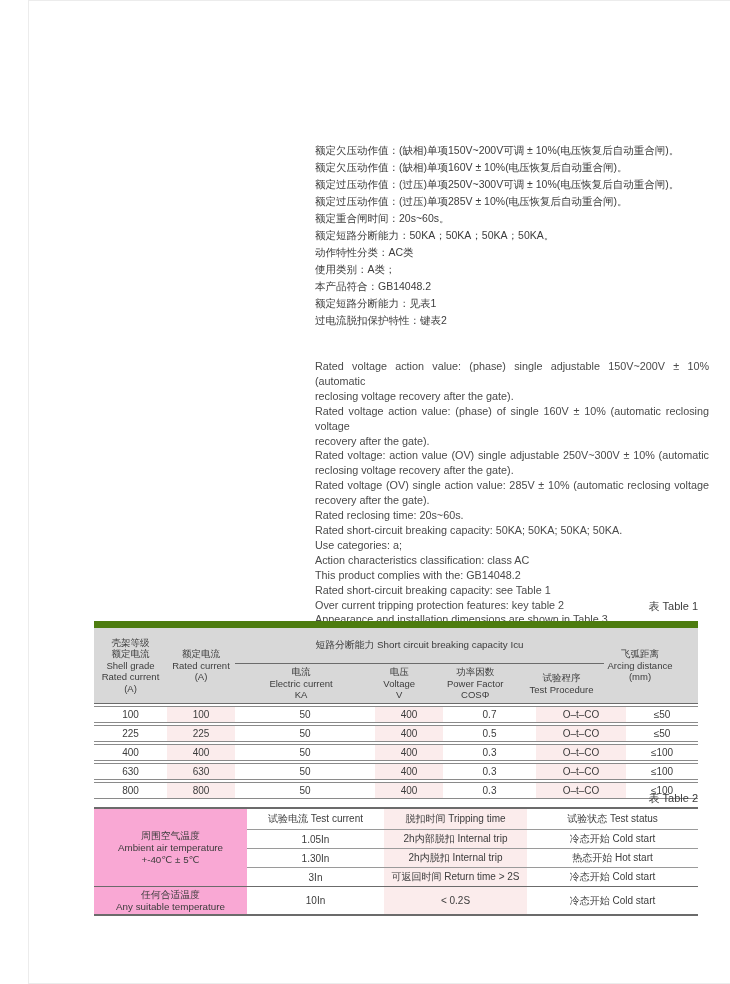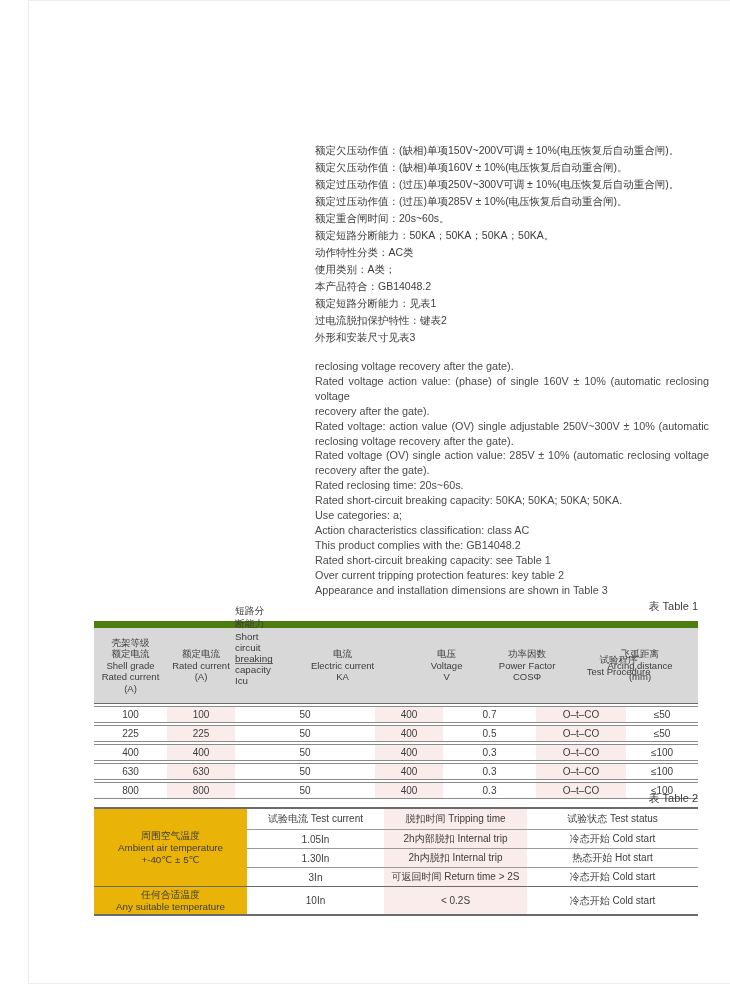--- a/index.html
+++ b/index.html
@@ -28,38 +28,38 @@
   
   .t1 { position:absolute; left:66px; top:621px; width:604px; }
   .t1-header {
     display:flex; background:#d8d8d8; height:75px;
     border-top:7px solid #4d7c0f; border-bottom:1px solid #6b6b6b;
   }
   .hc { display:flex; flex-direction:column; justify-content:center; align-items:center;
         text-align:center; font-size:9.5px; line-height:11.5px; color:#3c3c3c; }
   .w1{width:73px} .w2{width:68px} .w3{width:140px} .w4{width:68px}
   .w5{width:93px} .w6{width:90px} .w7{width:72px}
-  .t1-group { width:369px; display:flex; flex-direction:row; }
+  .t1-group { width:369px; display:flex; flex-direction:column; }
   .t1-group-label { height:35px; display:flex; align-items:center; justify-content:center;
                     border-bottom:1px solid #6b6b6b; font-size:9.8px; color:#3c3c3c; }
   .t1-sub { display:flex; flex:1; }
   .t1-row { display:flex; height:15px; margin-top:2px; align-items:stretch;
             border-top:1px solid #8a8a8a; border-bottom:1px solid #8a8a8a; }
   .t1-row .c { display:flex; align-items:center; justify-content:center;
                font-size:10px; color:#3c3c3c; }
   .pink { background:#fbecec; }
 
   
   .t2 { position:absolute; left:66px; top:807px; width:604px;
         display:grid; grid-template-columns:153px 137px 143px 171px;
         grid-template-rows:21px 19px 19px 19px 27px;
         border-top:2px solid #6b6b6b; border-bottom:2px solid #6b6b6b;
         font-size:10px; color:#3c3c3c; }
   .t2 .cell { display:flex; align-items:center; justify-content:center; text-align:center; }
-  .t2 .glabel { flex-direction:column; background:#eab308; line-height:12px; font-size:9.8px; }
+  .t2 .glabel { flex-direction:column; background:#f9a8d4; line-height:12px; font-size:9.8px; }
   .ga { grid-column:1; grid-row:1/5; border-bottom:1px solid #6b6b6b; }
   .gb { grid-column:1; grid-row:5; }
   .sep  { border-bottom:1px solid #9a9a9a; }
   .gsep { border-bottom:1px solid #6b6b6b; }
 </style>
 </head>
 <body>
 
 <div class="page">
 
@@ -68,24 +68,24 @@
     <div class="cn-line">额定欠压动作值：(缺相)单项160V ± 10%(电压恢复后自动重合闸)。</div>
     <div class="cn-line">额定过压动作值：(过压)单项250V~300V可调 ± 10%(电压恢复后自动重合闸)。</div>
     <div class="cn-line">额定过压动作值：(过压)单项285V ± 10%(电压恢复后自动重合闸)。</div>
     <div class="cn-line">额定重合闸时间：20s~60s。</div>
     <div class="cn-line">额定短路分断能力：50KA；50KA；50KA；50KA。</div>
     <div class="cn-line">动作特性分类：AC类</div>
     <div class="cn-line">使用类别：A类；</div>
     <div class="cn-line">本产品符合：GB14048.2</div>
     <div class="cn-line">额定短路分断能力：见表1</div>
     <div class="cn-line">过电流脱扣保护特性：键表2</div>
-    <div class="cn-line">外形和安装尺寸见表3</div>
   </div>
 
   <div class="en-block">
+    <div class="en-line jl">Rated voltage action value: (phase) single adjustable 150V~200V ± 10% (automatic</div>
     <div class="en-line">reclosing voltage recovery after the gate).</div>
     <div class="en-line jl">Rated voltage action value: (phase) of single 160V ± 10% (automatic reclosing voltage</div>
     <div class="en-line">recovery after the gate).</div>
     <div class="en-line jl">Rated voltage: action value (OV) single adjustable 250V~300V ± 10% (automatic</div>
     <div class="en-line">reclosing voltage recovery after the gate).</div>
     <div class="en-line jl">Rated voltage (OV) single action value: 285V ± 10% (automatic reclosing voltage</div>
     <div class="en-line">recovery after the gate).</div>
     <div class="en-line">Rated reclosing time: 20s~60s.</div>
     <div class="en-line">Rated short-circuit breaking capacity: 50KA; 50KA; 50KA; 50KA.</div>
     <div class="en-line">Use categories: a;</div>

